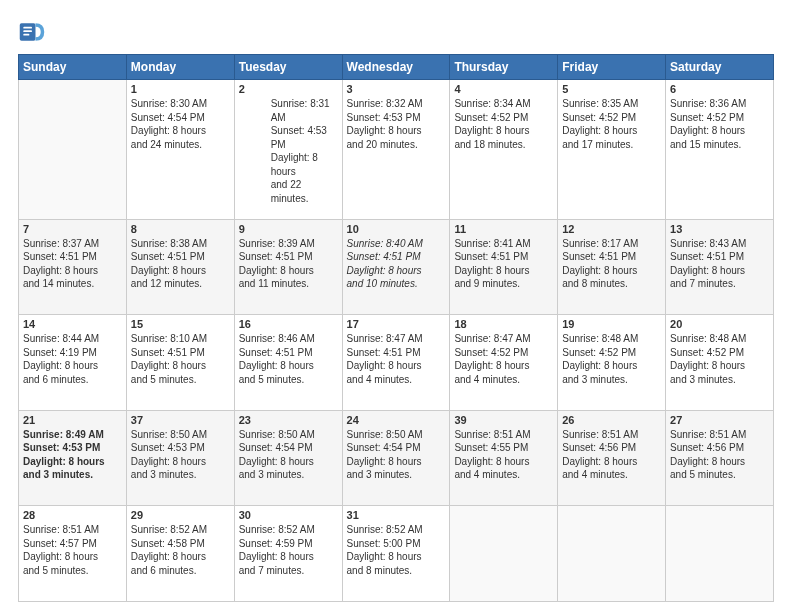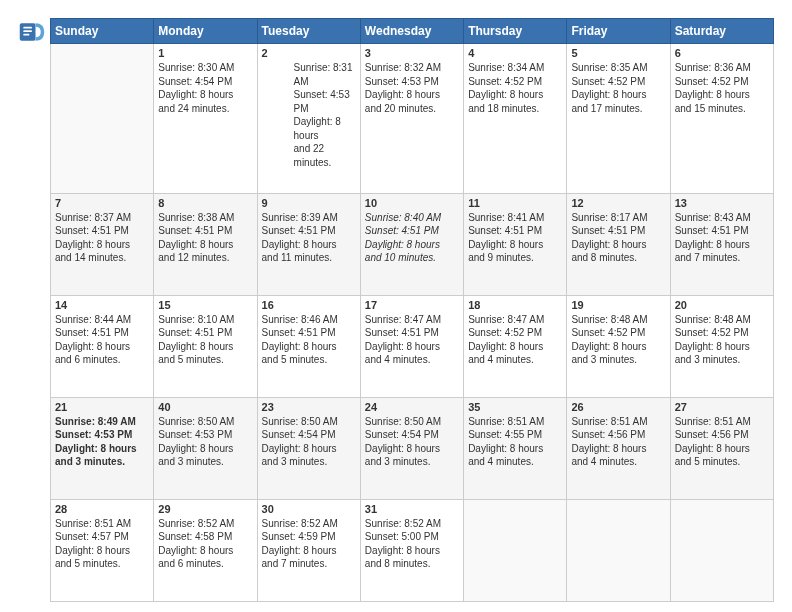--- a/index.html
+++ b/index.html
@@ -8,21 +8,21 @@
       height: 612px;
       font-family: Arial, sans-serif;
       background: #fff;
       overflow: hidden;
     }
     .page {
       width: 792px;
       height: 612px;
       padding: 18px 18px 10px 18px;
       display: flex;
-      flex-direction: row;
+      flex-direction: column;
     }
     .header {
       display: flex;
       justify-content: space-between;
       align-items: flex-start;
       margin-bottom: 8px;
     }
     .logo {
       display: flex;
       align-items: center;
@@ -226,21 +226,21 @@
             <div class="day-info" style="white-space: pre-line;">Sunrise: 8:43 AM
 Sunset: 4:51 PM
 Daylight: 8 hours
 and 7 minutes.</div>
           </td>
         </tr>
         <tr>
           <td>
             <span class="day-num">14</span>
             <div class="day-info" style="white-space: pre-line;">Sunrise: 8:44 AM
-Sunset: 4:51 PM
+Sunset: 4:19 PM
 Daylight: 8 hours
 and 6 minutes.</div>
           </td>
           <td>
             <span class="day-num">15</span>
             <div class="day-info" style="white-space: pre-line;">Sunrise: 8:10 AM
 Sunset: 4:51 PM
 Daylight: 8 hours
 and 5 minutes.</div>
           </td>
@@ -282,42 +282,42 @@
         </tr>
         <tr>
           <td>
             <span class="day-num">21</span>
             <div class="day-info" style="white-space: pre-line; font-weight: bold;">Sunrise: 8:49 AM
 Sunset: 4:53 PM
 Daylight: 8 hours
 and 3 minutes.</div>
           </td>
           <td>
-            <span class="day-num">40</span>
+            <span class="day-num">37</span>
             <div class="day-info" style="white-space: pre-line;">Sunrise: 8:50 AM
 Sunset: 4:53 PM
 Daylight: 8 hours
 and 3 minutes.</div>
           </td>
           <td>
             <span class="day-num">23</span>
             <div class="day-info" style="white-space: pre-line;">Sunrise: 8:50 AM
 Sunset: 4:54 PM
 Daylight: 8 hours
 and 3 minutes.</div>
           </td>
           <td>
             <span class="day-num">24</span>
             <div class="day-info" style="white-space: pre-line;">Sunrise: 8:50 AM
 Sunset: 4:54 PM
 Daylight: 8 hours
 and 3 minutes.</div>
           </td>
           <td>
-            <span class="day-num">35</span>
+            <span class="day-num">39</span>
             <div class="day-info" style="white-space: pre-line;">Sunrise: 8:51 AM
 Sunset: 4:55 PM
 Daylight: 8 hours
 and 4 minutes.</div>
           </td>
           <td>
             <span class="day-num">26</span>
             <div class="day-info" style="white-space: pre-line;">Sunrise: 8:51 AM
 Sunset: 4:56 PM
 Daylight: 8 hours

